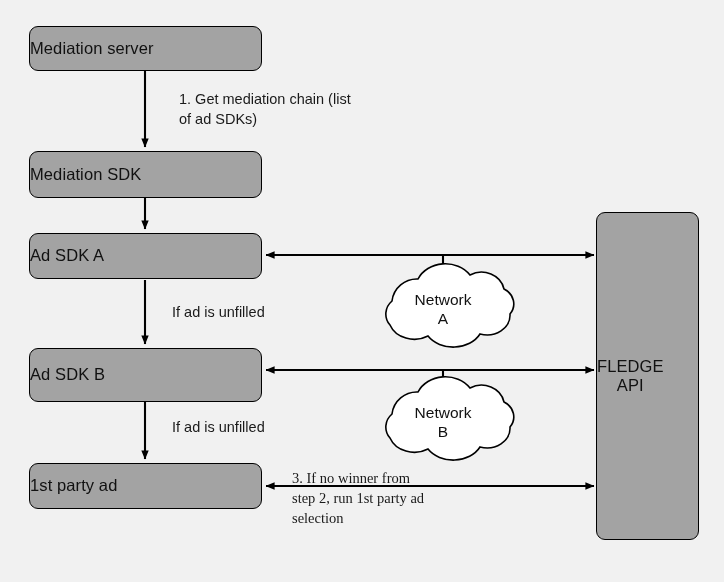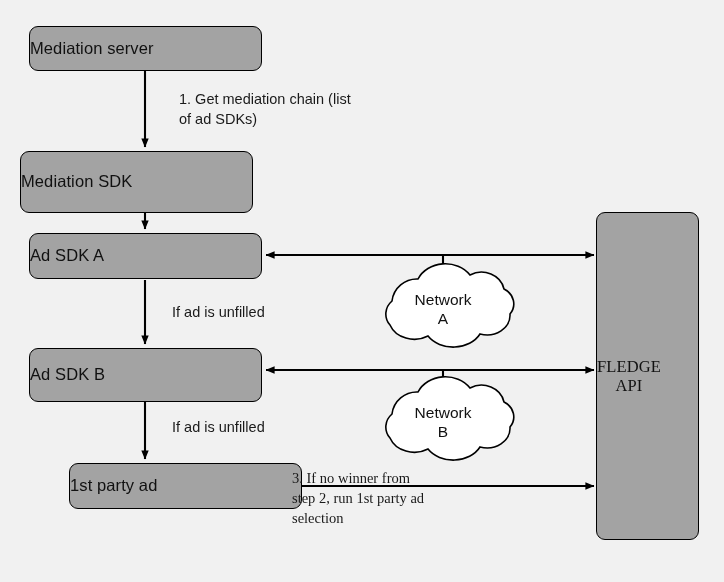--- a/index.html
+++ b/index.html
@@ -112,37 +112,37 @@
              a23,20 0 0,1 -30,20
              a30,24 0 0,1 -52,2
              a26,22 0 0,1 -38,-11
              a20,18 0 0,1 2,-24 z" fill="#ffffff" stroke="#000000" stroke-width="1.6"></path>
   </svg>
 
   <div class="node-box" style="left:29px; top:26px; width:233px; height:45px;">
     <span class="node-label">Mediation server</span>
   </div>
 
-  <div class="node-box" style="left:20px; top:151px; width:233px; height:62px;">
+  <div class="node-box" style="left:29px; top:151px; width:233px; height:47px;">
     <span class="node-label">Mediation SDK</span>
   </div>
 
   <div class="node-box" style="left:29px; top:233px; width:233px; height:46px;">
     <span class="node-label">Ad SDK A</span>
   </div>
 
   <div class="node-box" style="left:29px; top:348px; width:233px; height:54px;">
     <span class="node-label">Ad SDK B</span>
   </div>
 
-  <div class="node-box" style="left:29px; top:463px; width:233px; height:46px;margin-left:40px;">
+  <div class="node-box" style="left:29px; top:463px; width:233px; height:46px;">
     <span class="node-label">1st party ad</span>
   </div>
 
-  <div class="node-box" style="left:596px; top:212px; width:103px; height:328px;font-family:Liberation Serif, serif;">
+  <div class="node-box" style="left:596px; top:212px; width:103px; height:328px;">
     <span class="node-label">FLEDGE
 API</span>
   </div>
 
   <div class="cloud-label" style="left:388px; top:290px; width:110px;">Network
 A</div>
 
   <div class="cloud-label" style="left:388px; top:403px; width:110px;">Network
 B</div>
 

